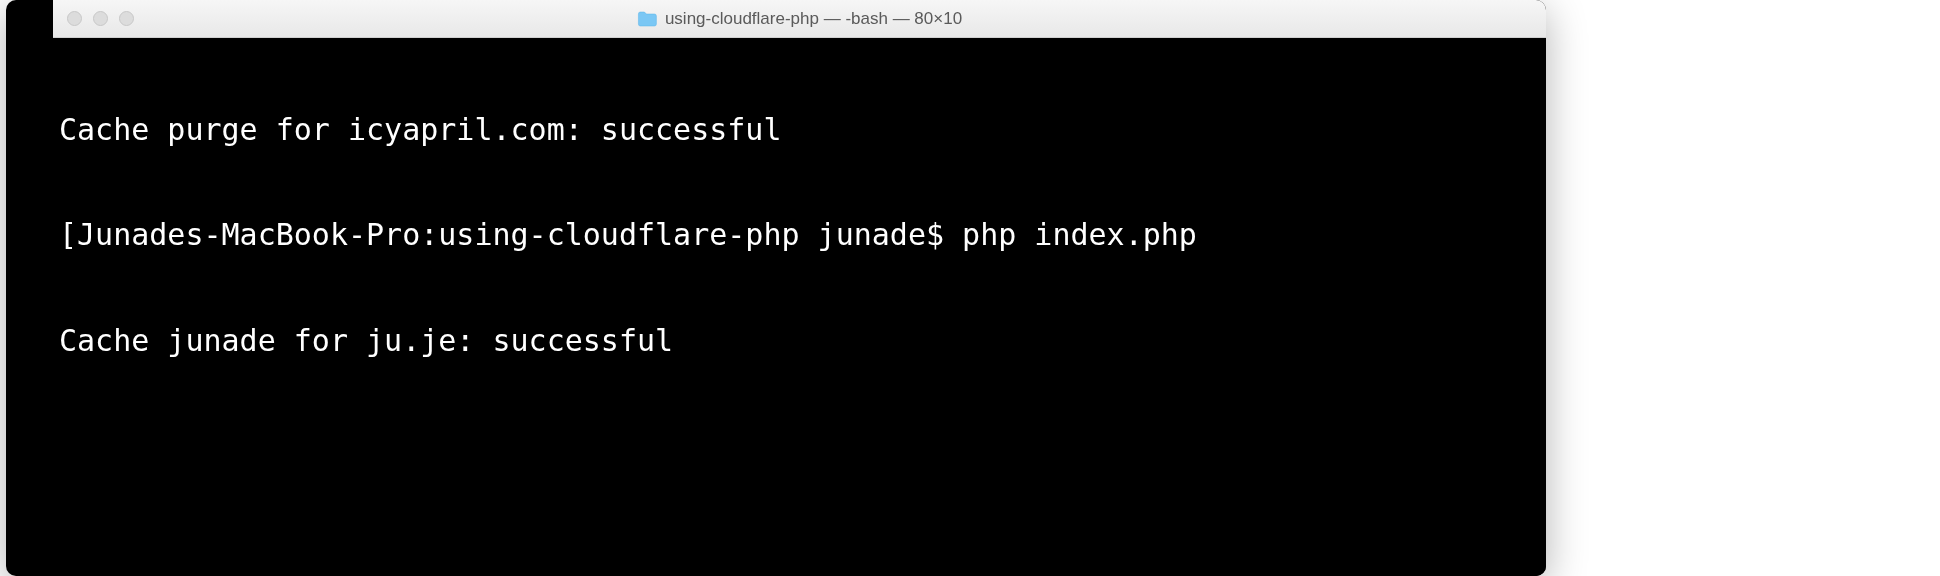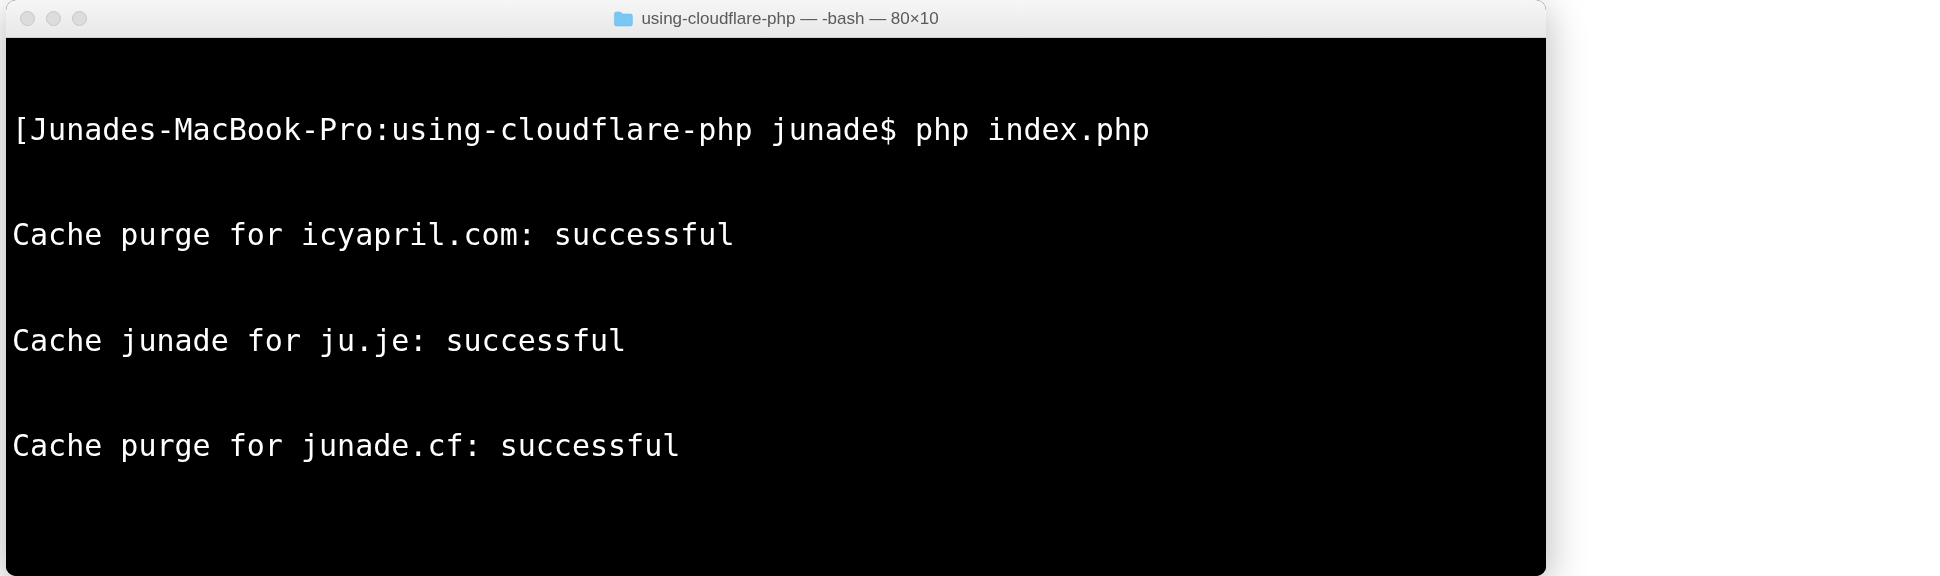--- a/index.html
+++ b/index.html
@@ -19,20 +19,21 @@
     .window {
       width: 1540px;
       height: 576px;
       border-radius: 10px;
       overflow: hidden;
       box-shadow: 0 10px 40px rgba(0,0,0,0.3);
       background: #000;
       display: flex;
       flex-direction: column;
       margin-left: 6px;
+      padding-left: 47px;
     }
     .titlebar {
       height: 38px;
       background: linear-gradient(to bottom, #f6f6f6, #e8e8e8);
       border-bottom: 1px solid #d0d0d0;
       display: flex;
       align-items: center;
       position: relative;
       flex-shrink: 0;
     }
@@ -92,20 +93,19 @@
     <div class="title-center">
       <span class="folder-icon">
         <svg viewBox="0 0 20 16" width="20" height="16">
           <path d="M1 3 Q1 1 3 1 L7 1 L9 3 L17 3 Q19 3 19 5 L19 13 Q19 15 17 15 L3 15 Q1 15 1 13 Z" fill="#7ac7f4" stroke="#5ab5ea" stroke-width="0.5"></path>
         </svg>
       </span>
       <span>using-cloudflare-php — -bash — 80×10</span>
     </div>
   </div>
   <div class="terminal">
+    <span class="line">Cache purge for icyapril.com: successful</span>
     <span class="line">[Junades-MacBook-Pro:using-cloudflare-php junade$ php index.php</span>
-    <span class="line">Cache purge for icyapril.com: successful</span>
     <span class="line">Cache junade for ju.je: successful</span>
-    <span class="line">Cache purge for junade.cf: successful</span>
     
     
   </div>
 </div>
 
 </body></html>

